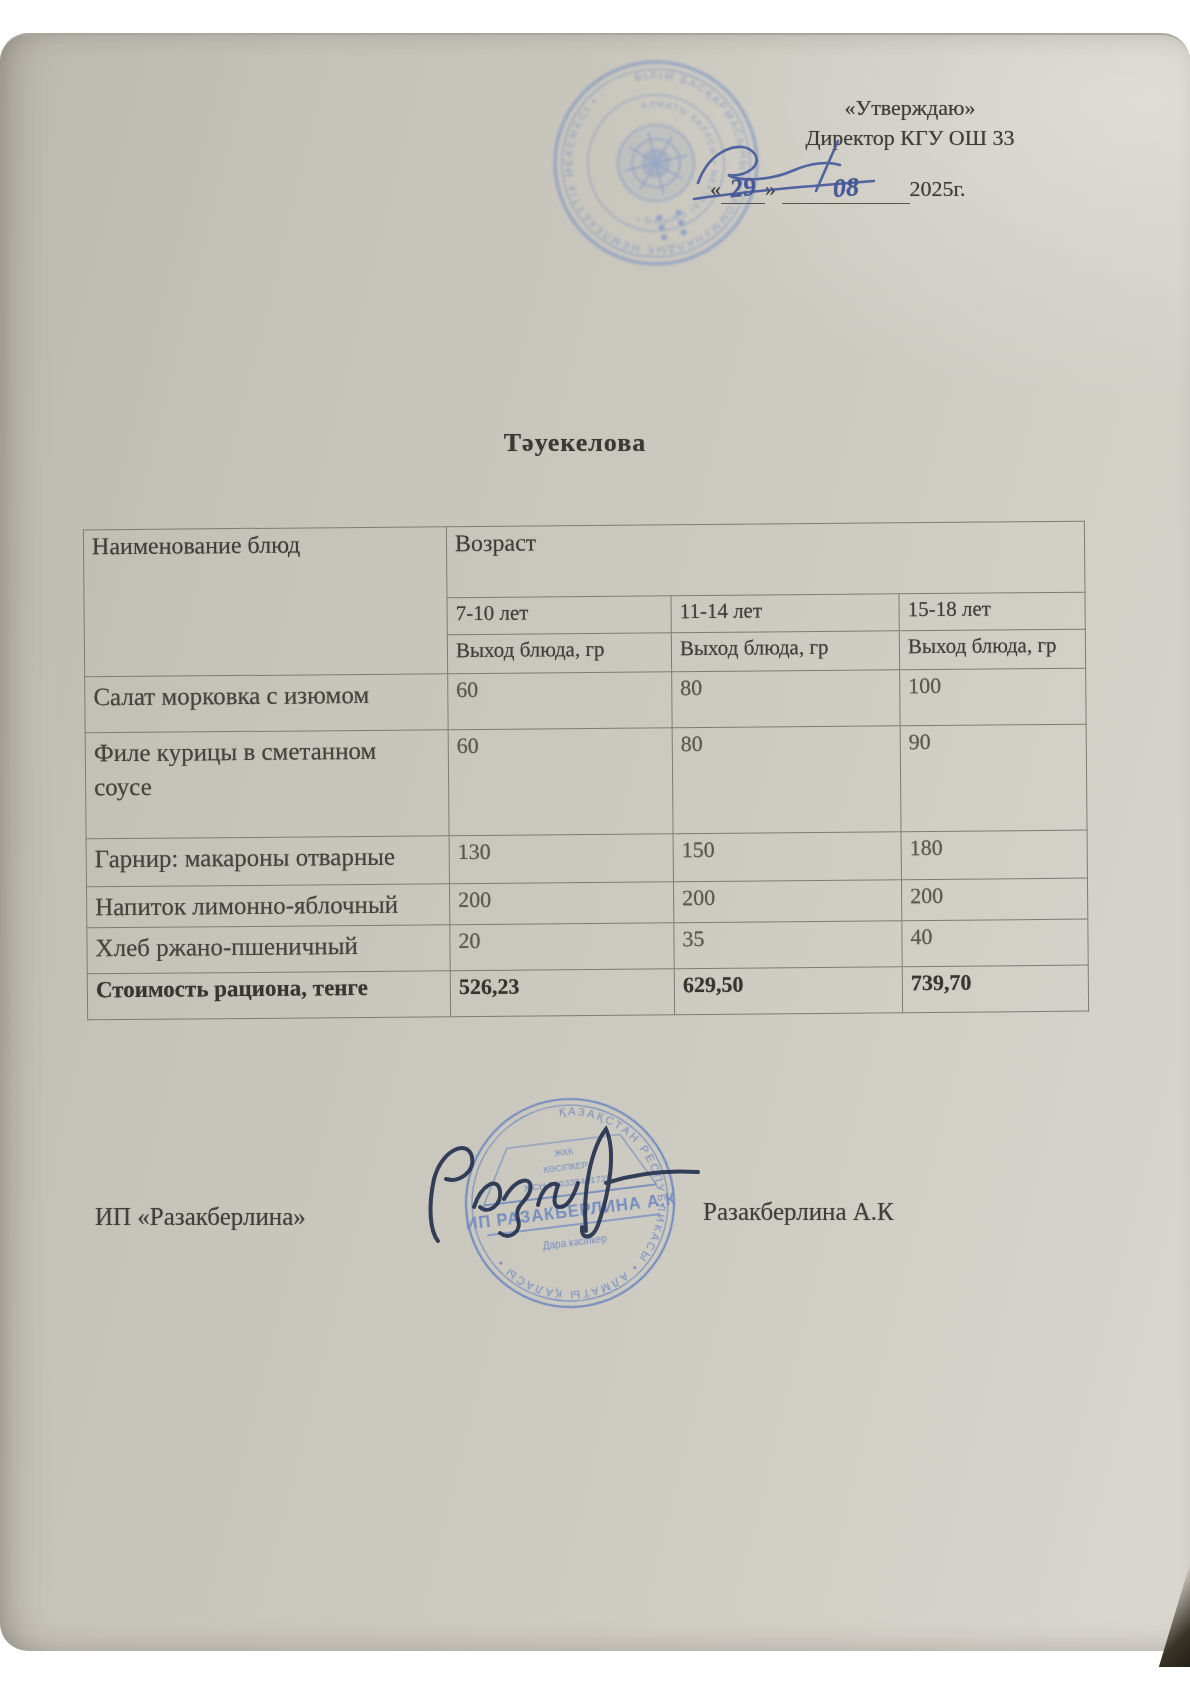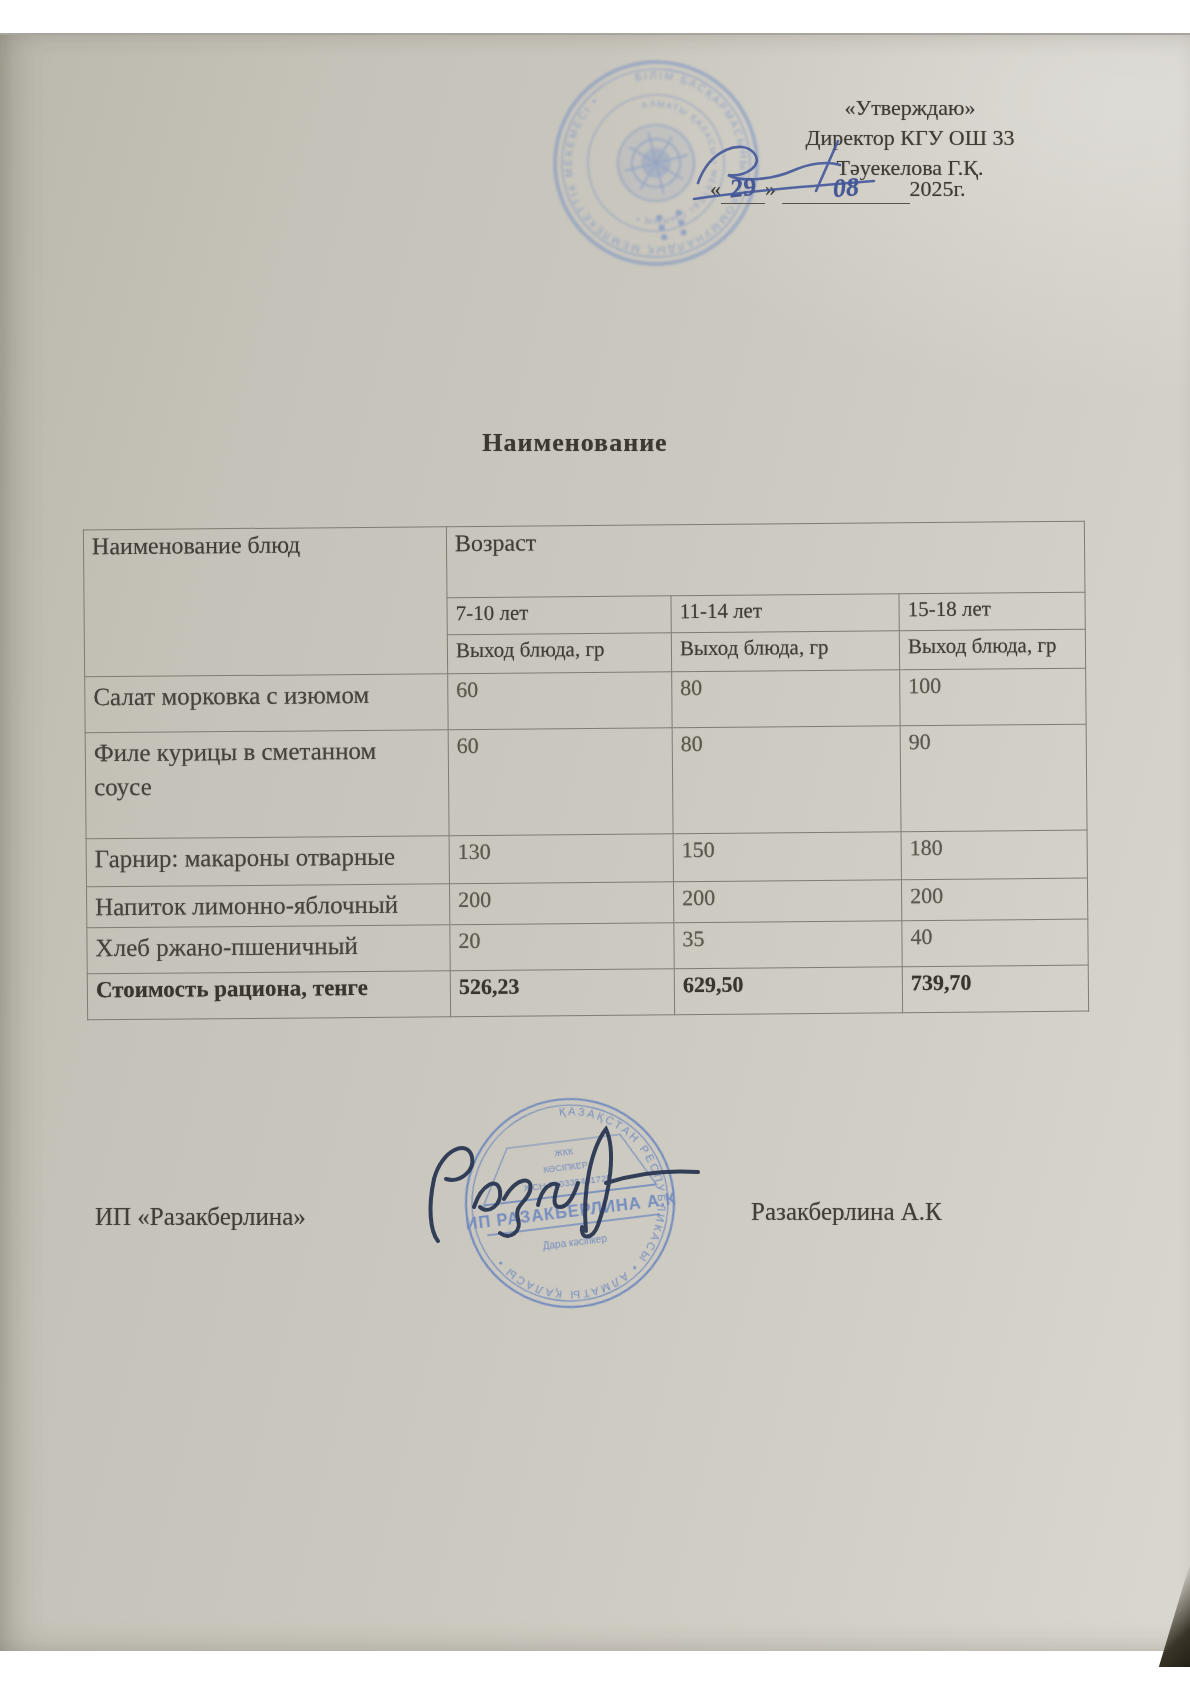--- a/index.html
+++ b/index.html
@@ -5,20 +5,21 @@
   html,body{margin:0;padding:0;background:#ffffff;}
   body{font-family:"Liberation Serif","DejaVu Serif",serif;}
   .page{position:relative;width:1190px;height:1684px;background:#ffffff;overflow:hidden;}
   .photo{
     position:absolute;left:0;top:33px;width:1190px;height:1616px;
     background:
       radial-gradient(900px 500px at 95% 4%, rgba(255,255,255,.28), rgba(255,255,255,0) 60%),
       linear-gradient(104deg,#bbb8ae 0%,#c5c2b9 22%,#cbc8bf 50%,#d2cfc7 76%,#dad7d0 100%);
     border-top:2px solid #a8a59d;
     box-shadow: inset 28px 0 40px -24px rgba(70,65,52,.38), inset 0 -18px 30px -20px rgba(90,85,70,.25), inset 0 10px 26px -18px rgba(90,85,70,.25);
+    border-radius: 28px;
   }
   .corner-dark{
     position:absolute;right:0;top:1522px;width:40px;height:110px;
     background:linear-gradient(135deg, rgba(58,52,40,0) 30%, #3a3428 75%, #241f16 100%);
     clip-path:polygon(100% 6%,100% 100%,22% 100%);
   }
   .soft{text-shadow:0 0 1px rgba(70,66,56,.55);}
   
   .approval{position:absolute;left:775px;top:58px;width:270px;text-align:center;font-size:22px;line-height:30px;color:#3e3c35;}
   .dateline{position:absolute;left:710px;top:138px;width:340px;font-size:22px;color:#3e3c35;white-space:nowrap;}
@@ -36,21 +37,21 @@
   th.group-head{font-weight:bold;font-size:21px;height:30px;}
   th.sub-head{font-weight:bold;font-size:21px;height:32px;}
   td.dish{font-size:25px;color:#45433b;line-height:34px;}
   td.val{text-align:center;font-size:22px;color:#5b594f;}
   tr.r-salat{height:56px;} tr.r-file{height:106px;} tr.r-garnir{height:48px;}
   tr.r-napitok{height:40px;} tr.r-hleb{height:46px;} tr.r-total{height:46px;}
   tr.r-total td{font-weight:bold;color:#37352d;font-size:23px;}
   tr.r-total td.val{font-size:22px;}
   
   .footer-left{position:absolute;left:95px;top:1168px;font-size:25px;color:#413f38;text-align:center;}
-  .footer-right{position:absolute;left:703px;top:1163px;font-size:25px;color:#413f38;margin-left:48px;}
+  .footer-right{position:absolute;left:703px;top:1163px;font-size:25px;color:#413f38;}
   .stamp-top{position:absolute;left:540px;top:18px;}
   .stamp-bottom{position:absolute;left:450px;top:1048px;}
   .sig-top{position:absolute;left:688px;top:96px;}
   .sig-bottom{position:absolute;left:410px;top:1078px;}
 </style>
 </head>
 <body>
 
 <div class="page">
   <div class="photo">
@@ -90,37 +91,36 @@
         </text>
         <text font-family="Liberation Sans, sans-serif" font-size="8.5" letter-spacing="1.6" stroke="none">
           <textPath href="#arcTop2">АЛМАТЫ ҚАЛАСЫ • МЕКТЕБІ СЫНЫҢ •</textPath>
         </text>
       </g>
     </svg>
 
     <div class="approval soft">
       <div>«Утверждаю»</div>
       <div>Директор КГУ ОШ 33</div>
-      <div>Тәуекелова Г.Қ.</div>
     </div>
 
     <div class="dateline soft">
       <span>«</span><span class="u" style="width:44px;"><span class="hand-num" style="transform:rotate(-7deg);">29</span></span><span>»</span>
       <span class="u" style="width:128px;"><span class="hand-num" style="transform:rotate(-4deg);">08</span></span><span>2025г.</span>
     </div>
 
     <svg class="sig-top" width="210" height="80" viewBox="0 0 210 80">
       <g fill="none" stroke="#44589c" stroke-width="2.6" stroke-linecap="round" opacity="0.9">
         <path d="M10,52 C22,18 54,8 66,22 C76,34 58,46 40,44 C54,52 86,48 104,40 C122,32 140,30 152,34"></path>
         <path d="M150,10 L128,60"></path>
         <path d="M6,68 C60,60 120,55 186,50"></path>
       </g>
     </svg>
 
-    <div class="title-day soft">Наименование</div>
+    <div class="title-day soft">Тәуекелова</div>
 
     <div class="menu-wrap">
       <table class="menu soft">
         <colgroup>
             <col style="width:363px">
             <col style="width:224px">
             <col style="width:228px">
             <col style="width:186px">
           </colgroup>
         <tbody>

